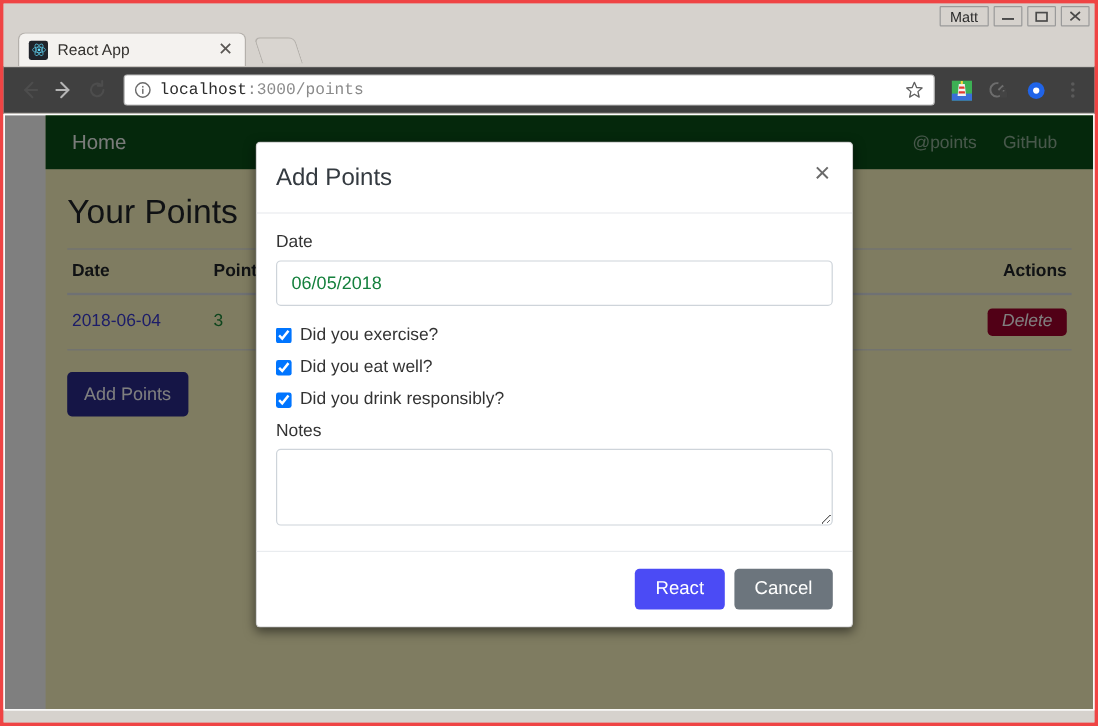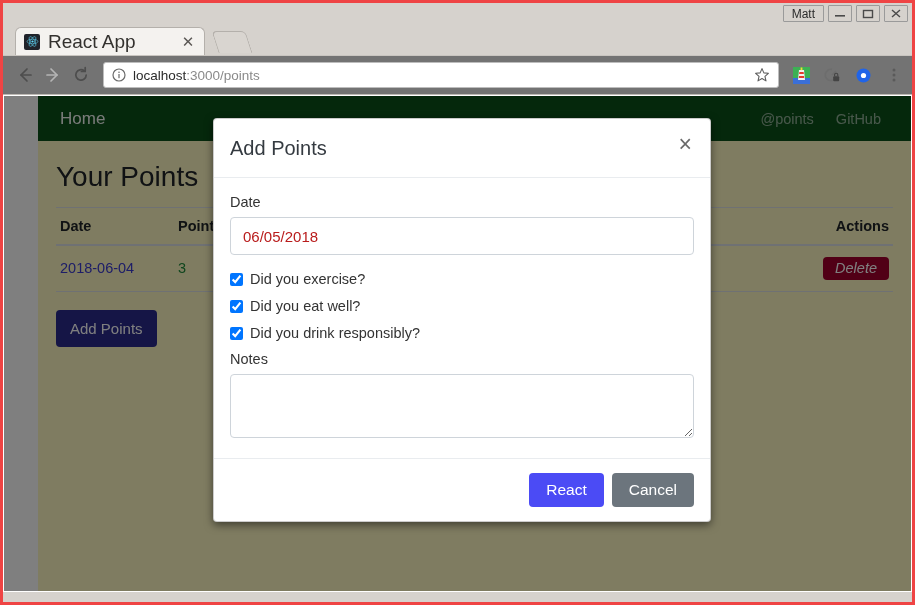--- a/index.html
+++ b/index.html
@@ -70,21 +70,21 @@
   }
   #tab-favicon {
     width: 16px; height: 16px;
     border-radius: 2px;
     background: #20232a;
     flex: 0 0 auto;
     display: flex; align-items: center; justify-content: center;
     margin-right: 8px;
   }
   #tab-title {
-    font-size: 19px; color: #33312e;
+    font-size: 13px; color: #33312e;
     flex: 1 1 auto; white-space: nowrap; overflow: hidden;
   }
   #tab-close {
     font-size: 15px; color: #5a5754;
     width: 16px; text-align: center;
     line-height: 1;
   }
   #tab-newtab {
     position: absolute;
     left: 212px; top: 6px;
@@ -92,26 +92,27 @@
     border: 1px solid #b4b0ab;
     border-bottom: none;
     background: #d9d5d0;
     border-radius: 5px 5px 0 0;
     transform: skewX(18deg);
   }
 
   
   #toolbar {
     height: 40px;
-    background: #737373;
+    background: #404040;
     border-top: 1px solid #c9c5c0;
     border-bottom: 1px solid #bdb9b4;
     display: flex; align-items: center;
     padding: 0 8px;
     flex: 0 0 auto;
+    font-family: Liberation Mono, monospace;
   }
   .nav-btn {
     width: 28px; height: 28px;
     display: flex; align-items: center; justify-content: center;
     border-radius: 3px;
   }
   #omnibox {
     flex: 1 1 auto;
     height: 26px;
     margin: 0 6px 0 8px;
@@ -219,21 +220,21 @@
     font-family: "Liberation Sans", sans-serif;
     padding: 0 2px;
   }
   #modal-body { padding: 16px; }
   .form-label { display:block; font-size: 14.5px; color: #333; margin-bottom: 7px; }
   #date-input {
     width: 100%; height: 38px;
     border: 1px solid #ced4da;
     border-radius: 4px;
     padding: 0 12px;
-    font-size: 15px; color: #b91c1c;
+    font-size: 15px; color: #15803d;
     font-family: "Liberation Sans", sans-serif;
     background: #fff;
   }
   .check-row { display: flex; align-items: center; margin-top: 11px; }
   .check-row:first-of-type { margin-top: 16px; }
   .check-row input { margin: 0 7px 0 0; width: 13px; height: 13px; }
   .check-label { font-size: 14.5px; color: #333; }
   #notes-label { margin-top: 10px; }
   #notes-input {
     width: 100%; height: 64px;

